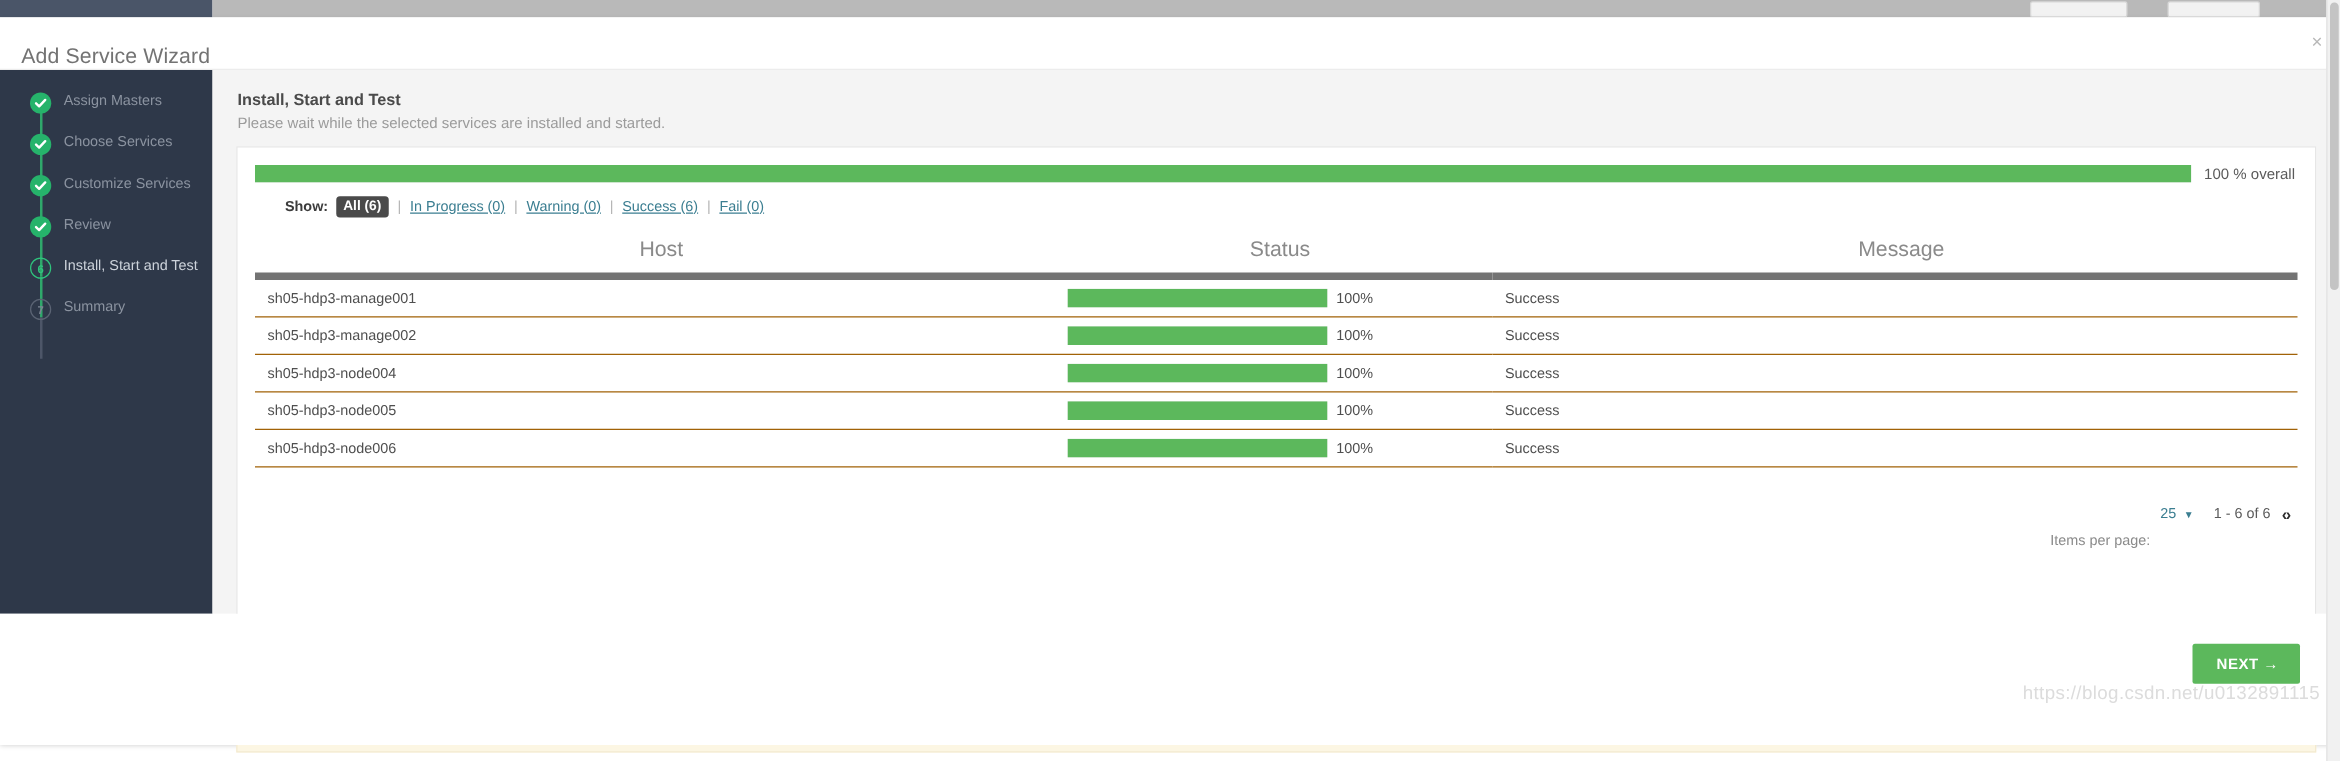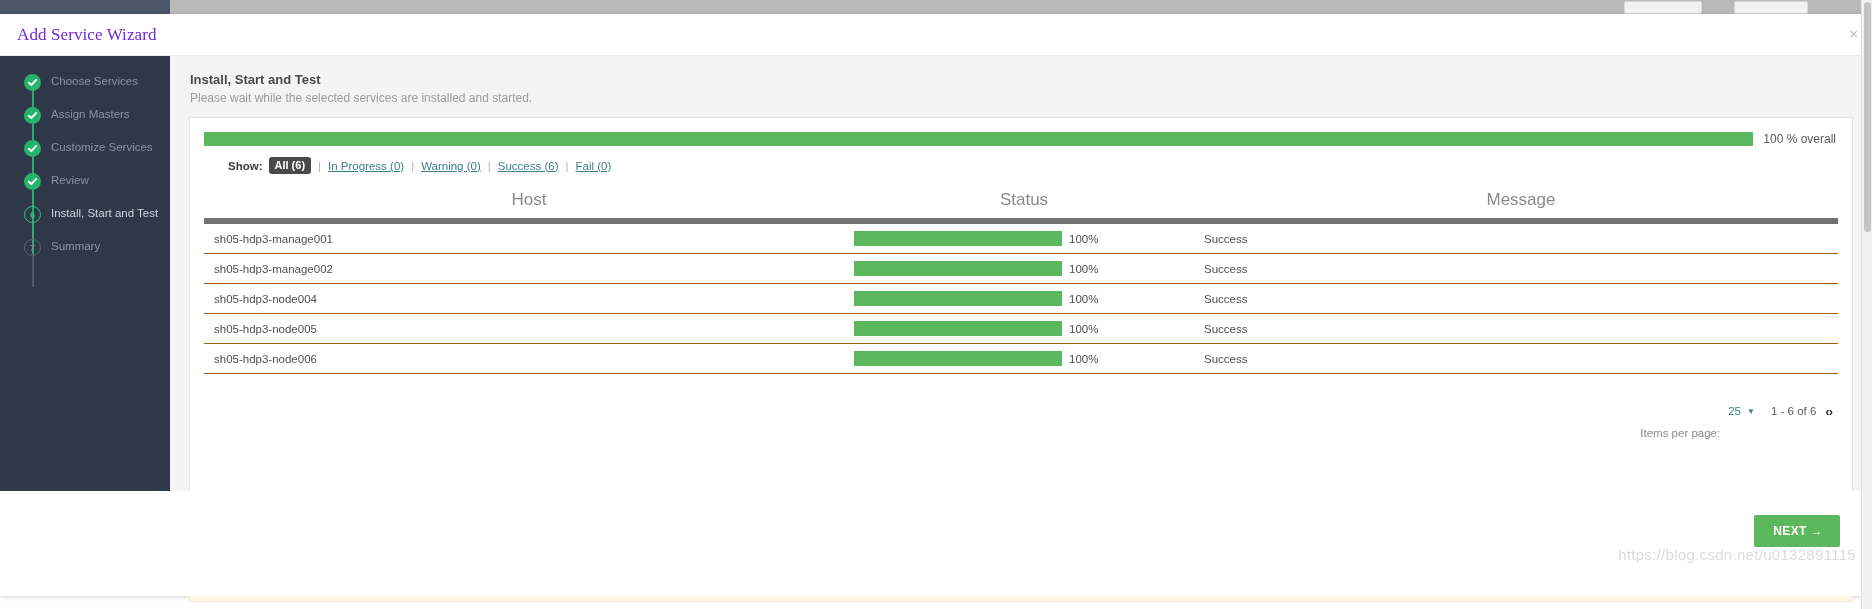--- a/index.html
+++ b/index.html
@@ -34,24 +34,23 @@
     box-shadow: 0 1px 4px rgba(0,0,0,.18);
   }
 
   .modal-header {
     position: relative;
     height: 42px;
     background: #ffffff;
     border-bottom: 1px solid #ececec;
   }
   .modal-title {
-    position: absolute; left: 17px; top: 11px;
-    font-size: 17px; color: #6d28d9; font-weight: 400;
+    position: absolute; left: 17px; top: 21px;
+    font-size: 17px; color: #737373; font-weight: 400;
     letter-spacing: .1px;
-    font-family: Liberation Serif, serif;
   }
   .modal-close {
     position: absolute; right: 14px; top: 12px;
     font-size: 15px; color: #b8b8b8; line-height: 1;
     cursor: pointer; user-select: none;
   }
 
   .modal-body { position: relative; height: 540px; }
 
   
@@ -270,30 +269,30 @@
           <div class="connector" style="top:132px;height:33px;"></div>
           <div class="connector" style="top:165px;height:33px;"></div>
           <div class="connector dim" style="top:198px;height:33px;"></div>
 
           <div class="step">
             <div class="step-marker done">
               <svg width="11" height="11" viewBox="0 0 12 12">
                   <path d="M2 6.2 L4.7 8.8 L10 3.2" stroke="#ffffff" stroke-width="2.1" fill="none" stroke-linecap="round" stroke-linejoin="round"></path>
                 </svg>
             </div>
-            <div class="step-label">Choose Services</div>
+            <div class="step-label">Assign Masters</div>
           </div>
 
           <div class="step">
             <div class="step-marker done">
               <svg width="11" height="11" viewBox="0 0 12 12">
                   <path d="M2 6.2 L4.7 8.8 L10 3.2" stroke="#ffffff" stroke-width="2.1" fill="none" stroke-linecap="round" stroke-linejoin="round"></path>
                 </svg>
             </div>
-            <div class="step-label">Assign Masters</div>
+            <div class="step-label">Choose Services</div>
           </div>
 
 
           <div class="step">
             <div class="step-marker done">
               <svg width="11" height="11" viewBox="0 0 12 12">
                   <path d="M2 6.2 L4.7 8.8 L10 3.2" stroke="#ffffff" stroke-width="2.1" fill="none" stroke-linecap="round" stroke-linejoin="round"></path>
                 </svg>
             </div>
             <div class="step-label">Customize Services</div>

